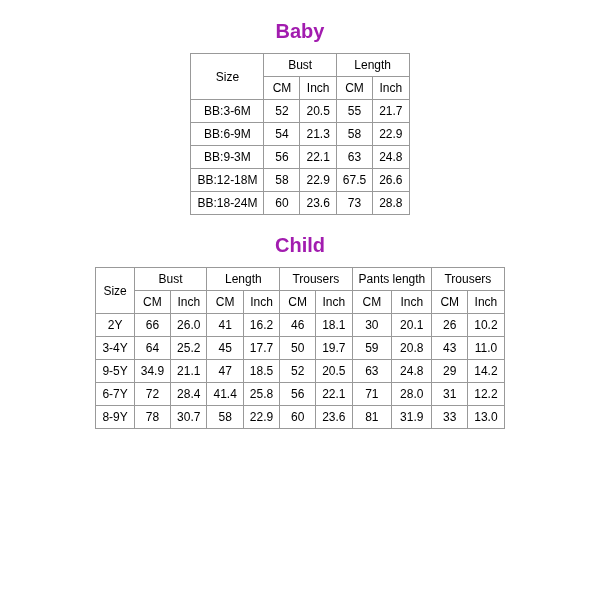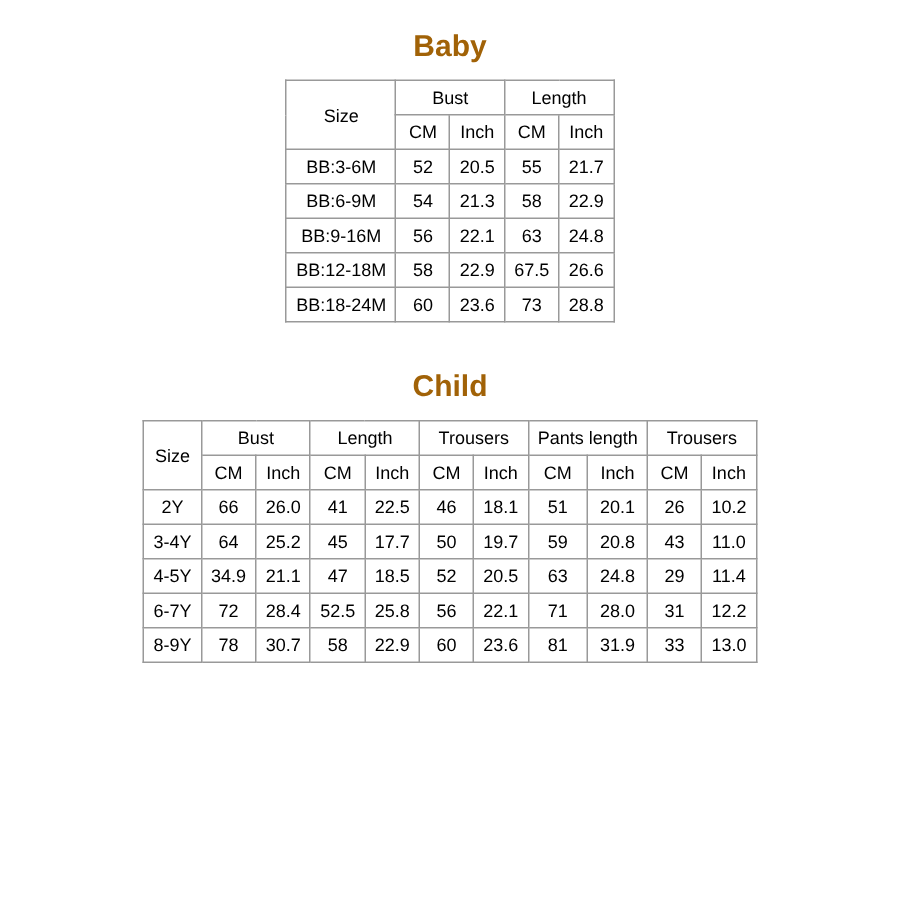--- a/index.html
+++ b/index.html
@@ -11,25 +11,25 @@
       min-height: 600px;
       display: flex;
       flex-direction: column;
       align-items: center;
       padding: 20px 10px;
     }
     h2 {
       font-size: 20px;
       font-weight: bold;
       margin-bottom: 10px;
-      color: #a16207;
+      color: #a21caf;
     }
     table {
       border-collapse: collapse;
-      margin-bottom: 32px;
+      margin-bottom: 19px;
     }
     th, td {
       border: 1px solid #999;
       text-align: center;
       padding: 4px 6px;
       min-width: 36px;
       font-size: 12px;
       color: #000;
     }
     th {
@@ -71,21 +71,21 @@
           <td>21.7</td>
         </tr>
         <tr>
           <td>BB:6-9M</td>
           <td>54</td>
           <td>21.3</td>
           <td>58</td>
           <td>22.9</td>
         </tr>
         <tr>
-          <td>BB:9-16M</td>
+          <td>BB:9-3M</td>
           <td>56</td>
           <td>22.1</td>
           <td>63</td>
           <td>24.8</td>
         </tr>
         <tr>
           <td>BB:12-18M</td>
           <td>58</td>
           <td>22.9</td>
           <td>67.5</td>
@@ -126,59 +126,59 @@
         <th>CM</th>
         <th>Inch</th>
       </tr>
     </thead>
     <tbody id="child-tbody">
     <tr>
           <td>2Y</td>
           <td>66</td>
           <td>26.0</td>
           <td>41</td>
-          <td>22.5</td>
+          <td>16.2</td>
           <td>46</td>
           <td>18.1</td>
-          <td>51</td>
+          <td>30</td>
           <td>20.1</td>
           <td>26</td>
           <td>10.2</td>
         </tr>
         <tr>
           <td>3-4Y</td>
           <td>64</td>
           <td>25.2</td>
           <td>45</td>
           <td>17.7</td>
           <td>50</td>
           <td>19.7</td>
           <td>59</td>
           <td>20.8</td>
           <td>43</td>
           <td>11.0</td>
         </tr>
         <tr>
-          <td>4-5Y</td>
+          <td>9-5Y</td>
           <td>34.9</td>
           <td>21.1</td>
           <td>47</td>
           <td>18.5</td>
           <td>52</td>
           <td>20.5</td>
           <td>63</td>
           <td>24.8</td>
           <td>29</td>
-          <td>11.4</td>
+          <td>14.2</td>
         </tr>
         <tr>
           <td>6-7Y</td>
           <td>72</td>
           <td>28.4</td>
-          <td>52.5</td>
+          <td>41.4</td>
           <td>25.8</td>
           <td>56</td>
           <td>22.1</td>
           <td>71</td>
           <td>28.0</td>
           <td>31</td>
           <td>12.2</td>
         </tr>
         <tr>
           <td>8-9Y</td>

